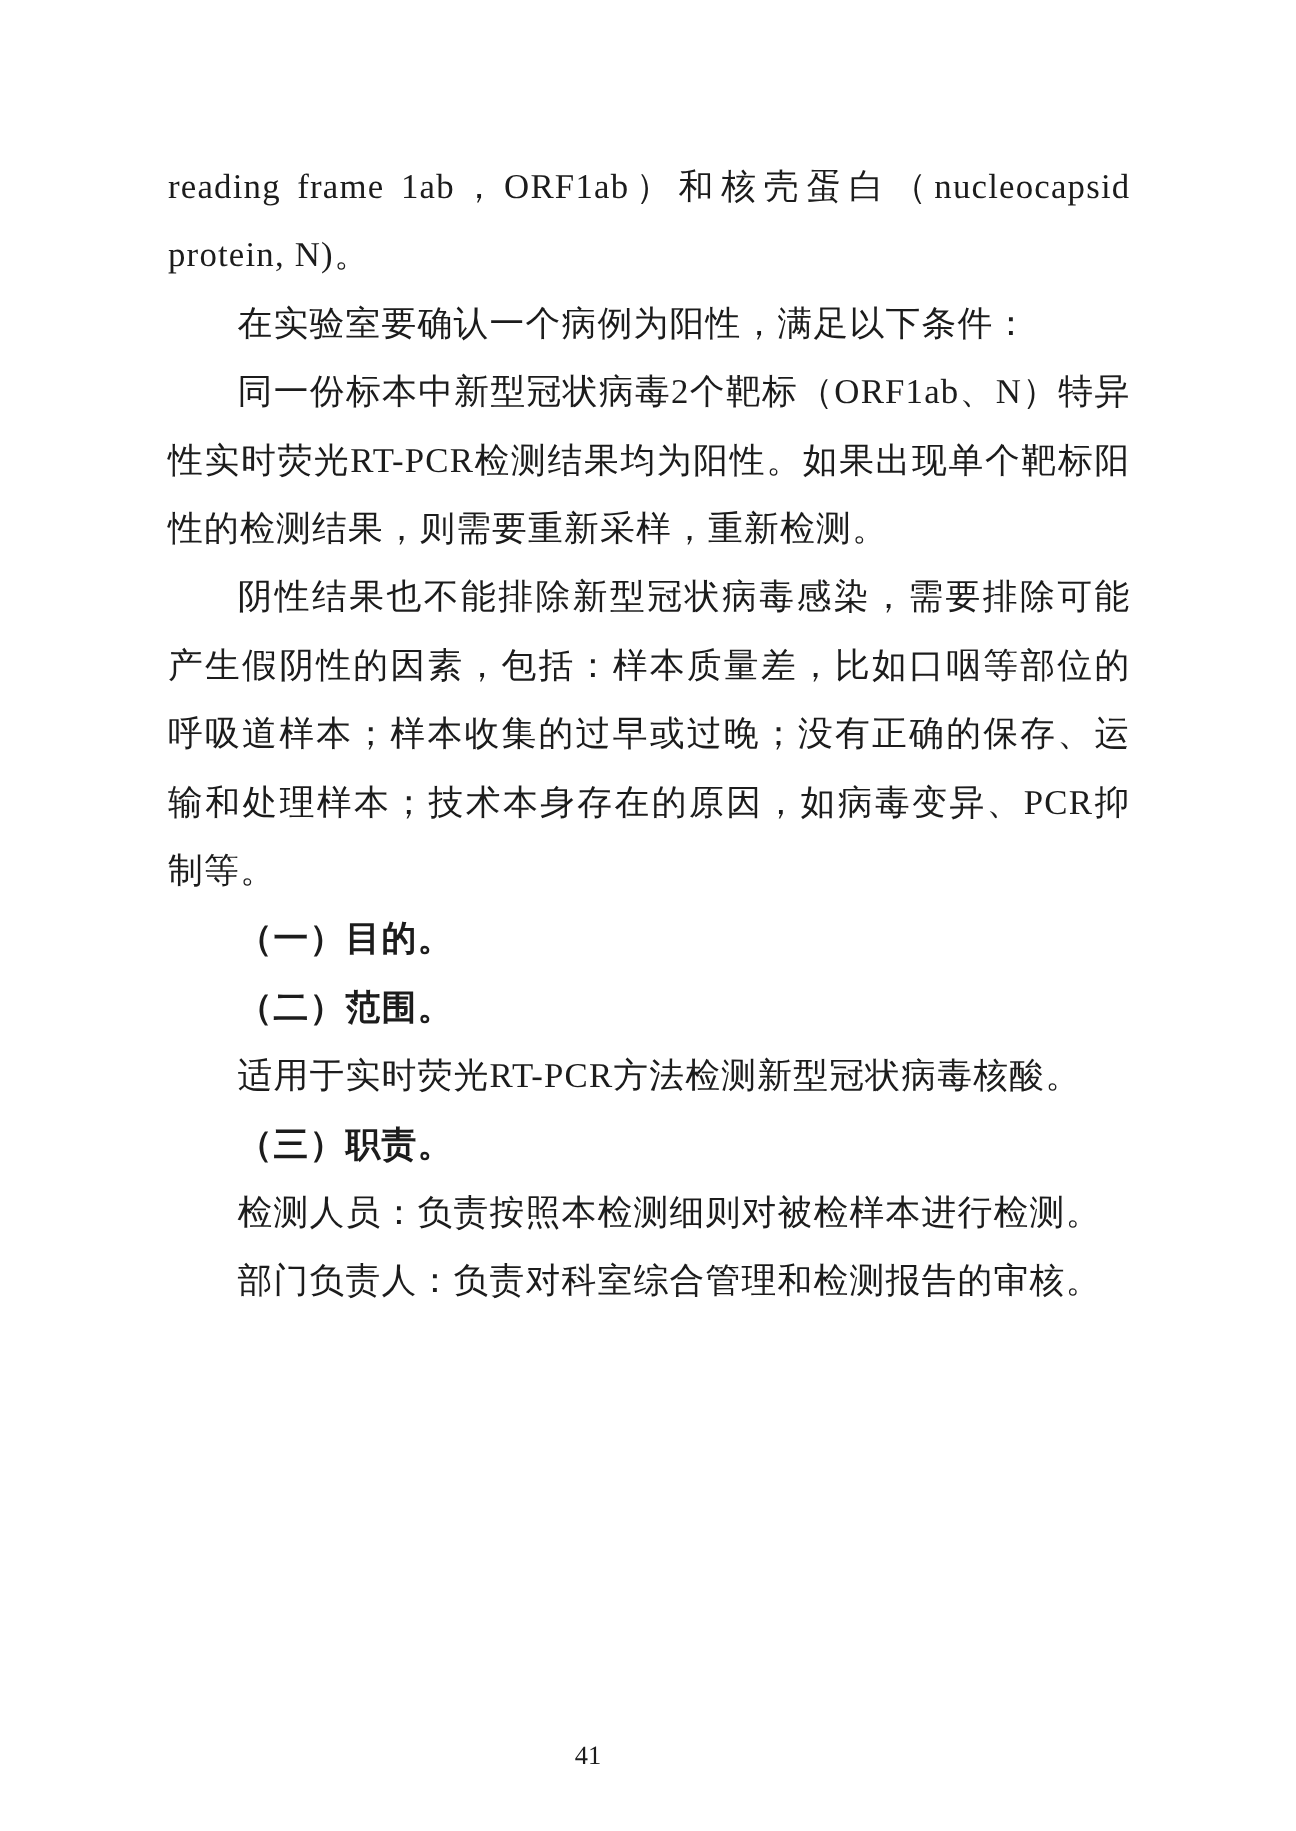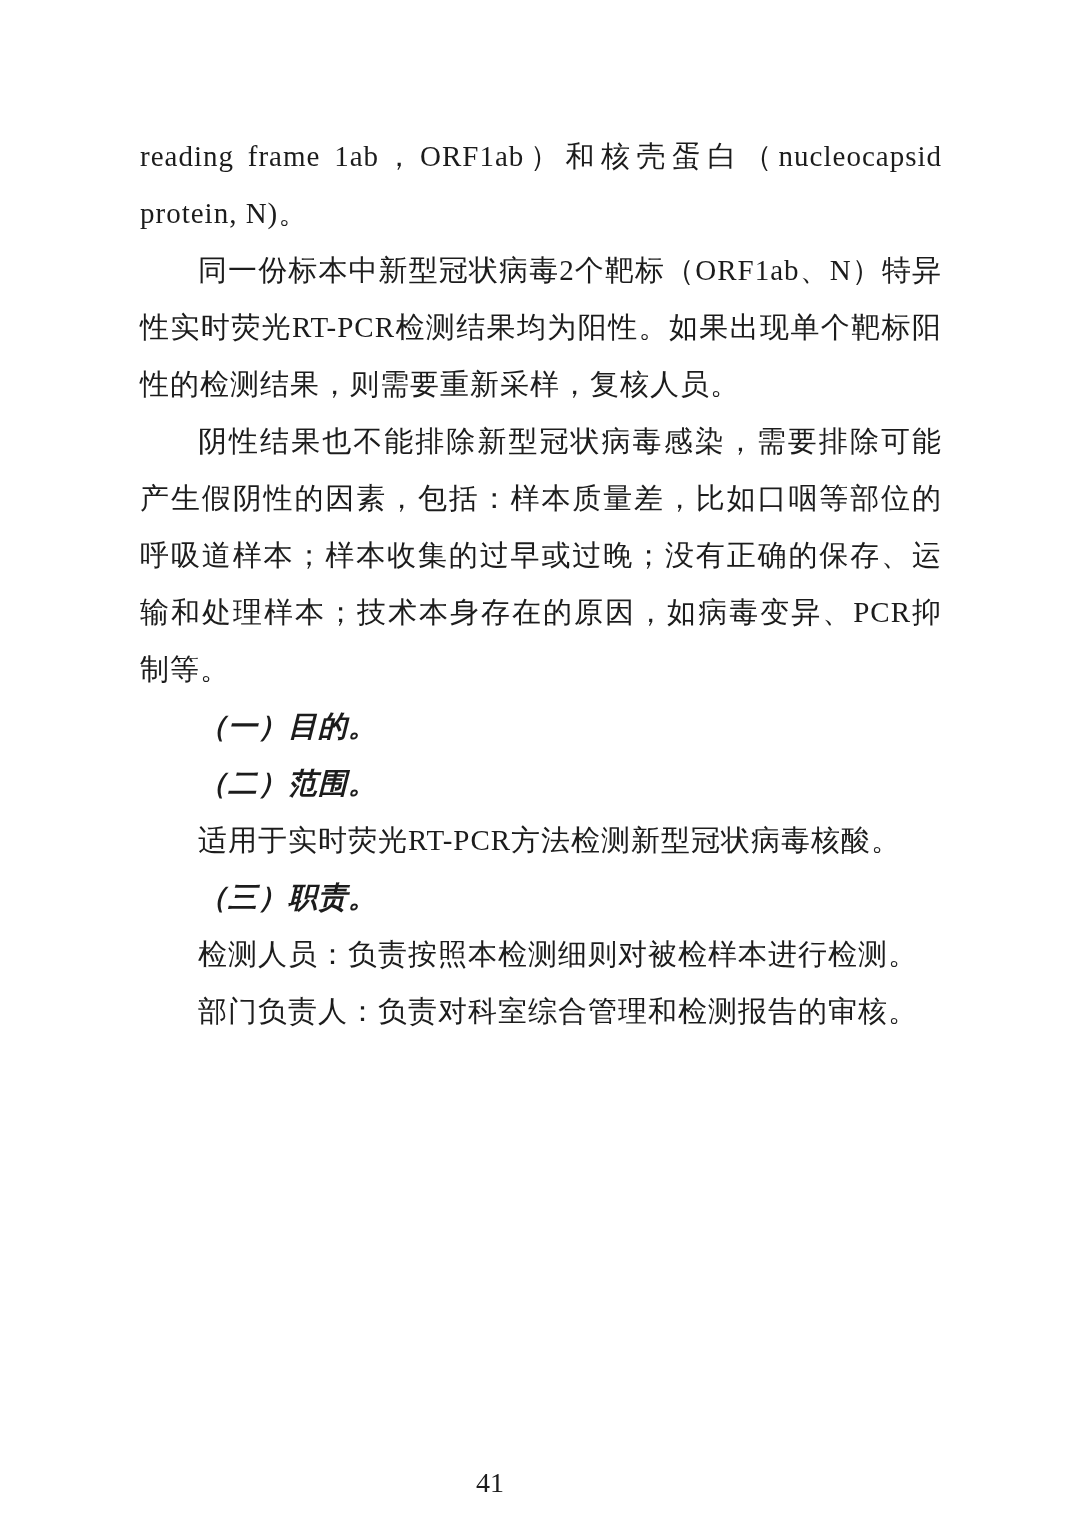--- a/index.html
+++ b/index.html
@@ -35,42 +35,41 @@
   }
   .content p.h1 {
     font-family: "Liberation Sans", "DejaVu Sans", sans-serif;
     font-weight: bold;
     font-size: 30px;
     text-align: left;
   }
   .content p.h2 {
     font-weight: bold;
     text-align: left;
-    font-style: italic;
   }
   .page-number {
     position: absolute;
     left: 0;
     right: 0;
     top: 1448px;
     text-align: center;
-    font-size: 28px;
+    font-size: 22px;
     line-height: 30px;
     color: #1c1c1c;
     font-family: "Liberation Serif", "DejaVu Serif", serif;
-    margin-top: 20px;
   }
 </style>
 </head>
 <body>
 
 <div class="page">
   <div class="content">
     <p>reading frame 1ab，ORF1ab）和核壳蛋白（nucleocapsid protein, N)。</p>
-    <p class="indent">同一份标本中新型冠状病毒2个靶标（ORF1ab、N）特异性实时荧光RT-PCR检测结果均为阳性。如果出现单个靶标阳性的检测结果，则需要重新采样，复核人员。</p>
+    <p class="indent">在实验室要确认一个病例为阳性，满足以下条件：</p>
+    <p class="indent">同一份标本中新型冠状病毒2个靶标（ORF1ab、N）特异性实时荧光RT-PCR检测结果均为阳性。如果出现单个靶标阳性的检测结果，则需要重新采样，重新检测。</p>
     <p class="indent">阴性结果也不能排除新型冠状病毒感染，需要排除可能产生假阴性的因素，包括：样本质量差，比如口咽等部位的呼吸道样本；样本收集的过早或过晚；没有正确的保存、运输和处理样本；技术本身存在的原因，如病毒变异、PCR抑制等。</p>
     <p class="indent h2">（一）目的。</p>
     <p class="indent h2">（二）范围。</p>
     <p class="indent">适用于实时荧光RT-PCR方法检测新型冠状病毒核酸。</p>
     <p class="indent h2">（三）职责。</p>
     <p class="indent">检测人员：负责按照本检测细则对被检样本进行检测。</p>
     <p class="indent">部门负责人：负责对科室综合管理和检测报告的审核。</p>
   </div>
   <div class="page-number">41</div>
 </div>

